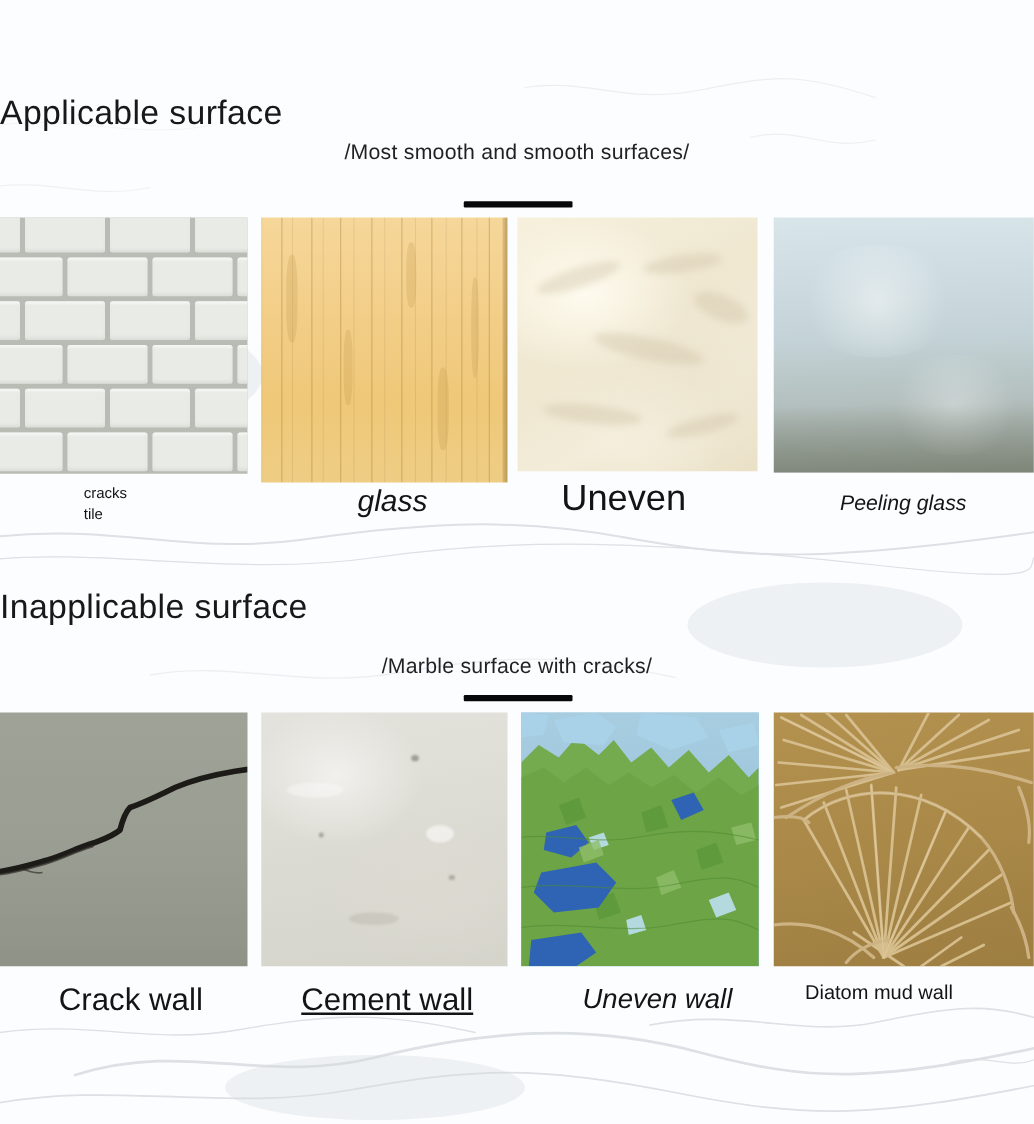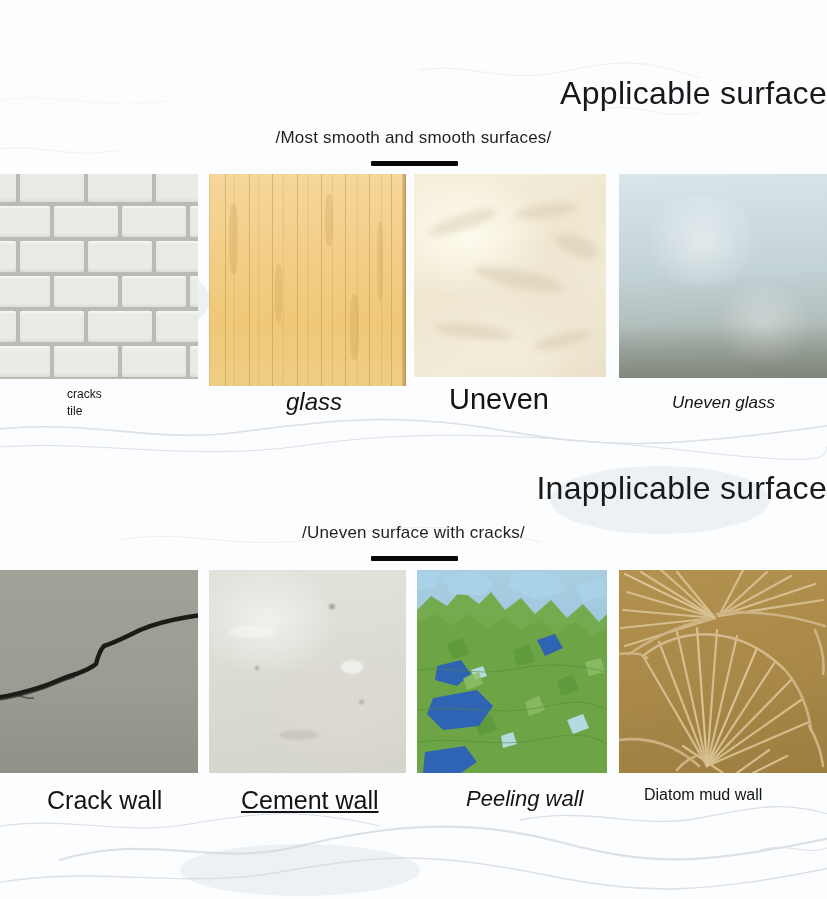--- a/index.html
+++ b/index.html
@@ -11,22 +11,22 @@
 
   
   .marble-bg{position:absolute;inset:0;background:#fcfdfe;overflow:hidden;}
   .marble-bg svg{position:absolute;inset:0;width:827px;height:899px;}
 
   
   .page{position:absolute;inset:0;}
 
   
   .sec-title{
-    position:absolute;left:0;width:827px;text-align:right;
-    font-size:32px;color:#16181a;letter-spacing:.3px;font-weight:400;
+    position:absolute;left:0;width:827px;text-align:left;
+    font-size:27px;color:#16181a;letter-spacing:.3px;font-weight:400;
   }
   .sec-sub{
     position:absolute;left:0;width:827px;text-align:center;
     font-size:17px;color:#1e2022;font-weight:400;letter-spacing:.2px;
   }
   .sec-bar{
     position:absolute;height:5px;background:#07080a;border-radius:1px;
   }
 
   
@@ -116,21 +116,21 @@
     </g>
   </svg>
 </div>
 
 <div class="page">
 
   <div>
 
     <div class="sec-title" style="top:75px;">Applicable surface</div>
 
-    <div class="sec-sub" style="top:128px;">/Most smooth and smooth surfaces/</div>
+    <div class="sec-sub" style="top:112px;">/Most smooth and smooth surfaces/</div>
 
     <div class="sec-bar" style="left:371px;top:161px;width:87px;"></div>
 
     <div class="tile ceramic" style="left:-2px;top:174px;width:200px;height:205px;">
       <div class="brick" style="left:-46px;top:-3px;width:64px;height:31px;"></div>
       <div class="brick" style="left:22px;top:-3px;width:64px;height:31px;"></div>
       <div class="brick" style="left:90px;top:-3px;width:64px;height:31px;"></div>
       <div class="brick" style="left:158px;top:-3px;width:64px;height:31px;"></div>
 
       <div class="brick" style="left:-12px;top:32px;width:64px;height:31px;"></div>
@@ -189,28 +189,28 @@
       <div class="mv" style="left:118px;top:160px;width:60px;height:13px;transform:rotate(-14deg);"></div>
       <div class="mv" style="left:140px;top:62px;width:46px;height:20px;transform:rotate(22deg);"></div>
     </div>
     <div class="label" style="left:449px;top:383px;font-size:29px;">Uneven</div>
 
     <div class="tile frosted" style="left:619px;top:174px;width:208px;height:204px;">
       <div class="speck" style="left:18px;top:22px;width:130px;height:90px;background:radial-gradient(circle,rgba(255,255,255,.45),rgba(255,255,255,0) 70%);"></div>
       <div class="speck" style="left:90px;top:110px;width:110px;height:80px;background:radial-gradient(circle,rgba(255,255,255,.3),rgba(255,255,255,0) 70%);"></div>
       <div class="speck" style="left:0;top:150px;width:208px;height:60px;border-radius:0;background:linear-gradient(180deg,rgba(120,128,118,0),rgba(110,118,106,.5));"></div>
     </div>
-    <div class="label" style="left:672px;top:393px;font-size:17px;font-style:italic;">Uneven glass</div>
+    <div class="label" style="left:672px;top:393px;font-size:17px;font-style:italic;">Peeling glass</div>
   </div>
 
   <div>
 
     <div class="sec-title" style="top:470px;">Inapplicable surface</div>
 
-    <div class="sec-sub" style="top:523px;">/Uneven surface with cracks/</div>
+    <div class="sec-sub" style="top:523px;">/Marble surface with cracks/</div>
 
     <div class="sec-bar" style="left:371px;top:556px;width:87px;"></div>
 
     <div class="tile crackwall" style="left:-2px;top:570px;width:200px;height:203px;">
       <svg viewBox="0 0 200 203" preserveAspectRatio="none">
         <path d="M-4 128 C 14 126, 26 122, 40 118 C 56 113, 64 108, 78 104
                  C 86 101, 92 99, 98 94 C 100 86, 102 80, 106 76
                  C 118 72, 130 66, 142 60 C 156 54, 172 50, 190 47 L 204 45" fill="none" stroke="#1c1b17" stroke-width="4.5" stroke-linecap="round" stroke-linejoin="round"></path>
         <path d="M-4 130 C 12 129, 24 125, 38 121 C 54 116, 62 111, 76 107" fill="none" stroke="#2b2a24" stroke-width="2" stroke-linecap="round" opacity=".7"></path>
         <path d="M18 124 C 24 127, 30 129, 36 128" fill="none" stroke="#24231e" stroke-width="1.4" opacity=".6"></path>
@@ -263,21 +263,21 @@
           <path d="M108 132 L122 126 L128 140 L112 146 Z"></path>
           <path d="M168 92 L184 88 L188 102 L172 106 Z"></path>
         </g>
         <g stroke="#4e8a33" stroke-width="1" fill="none" opacity=".55">
           <path d="M0 100 C 30 96, 60 106, 92 100 S 150 92, 190 102"></path>
           <path d="M0 140 C 40 134, 80 146, 120 138 S 170 130, 190 140"></path>
           <path d="M0 172 C 40 166, 80 178, 120 170 S 170 164, 190 174"></path>
         </g>
       </svg>
     </div>
-    <div class="label" style="left:466px;top:786px;font-size:22px;font-style:italic;">Peeling wall</div>
+    <div class="label" style="left:466px;top:786px;font-size:22px;font-style:italic;">Uneven wall</div>
 
     <div class="tile diatom" style="left:619px;top:570px;width:208px;height:203px;">
       <svg viewBox="0 0 208 203" preserveAspectRatio="none">
         <g stroke="#d8c091" stroke-width="2.2" fill="none" stroke-linecap="round" opacity=".95">
 
           <path d="M96 48 L6 4"></path>
             <path d="M96 48 L22 2"></path>
             <path d="M96 48 L42 0"></path>
           <path d="M96 48 L58 2"></path>
             <path d="M96 48 L8 22"></path>

